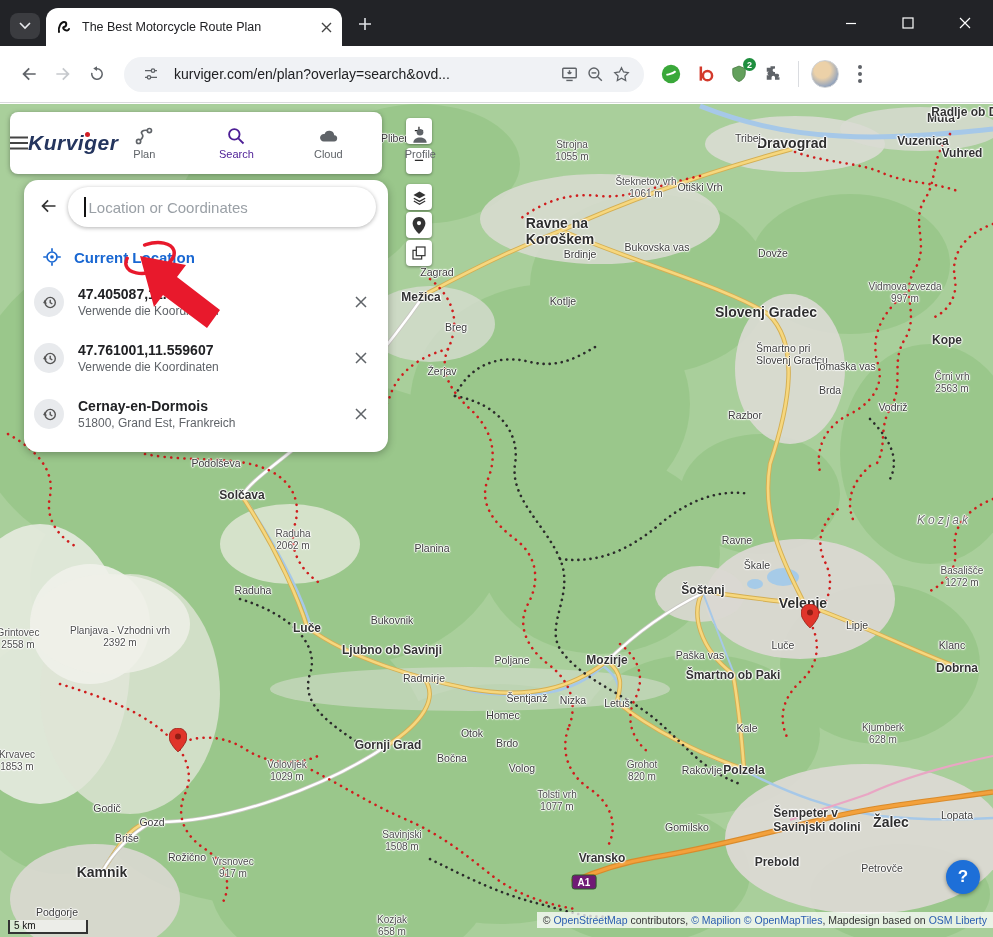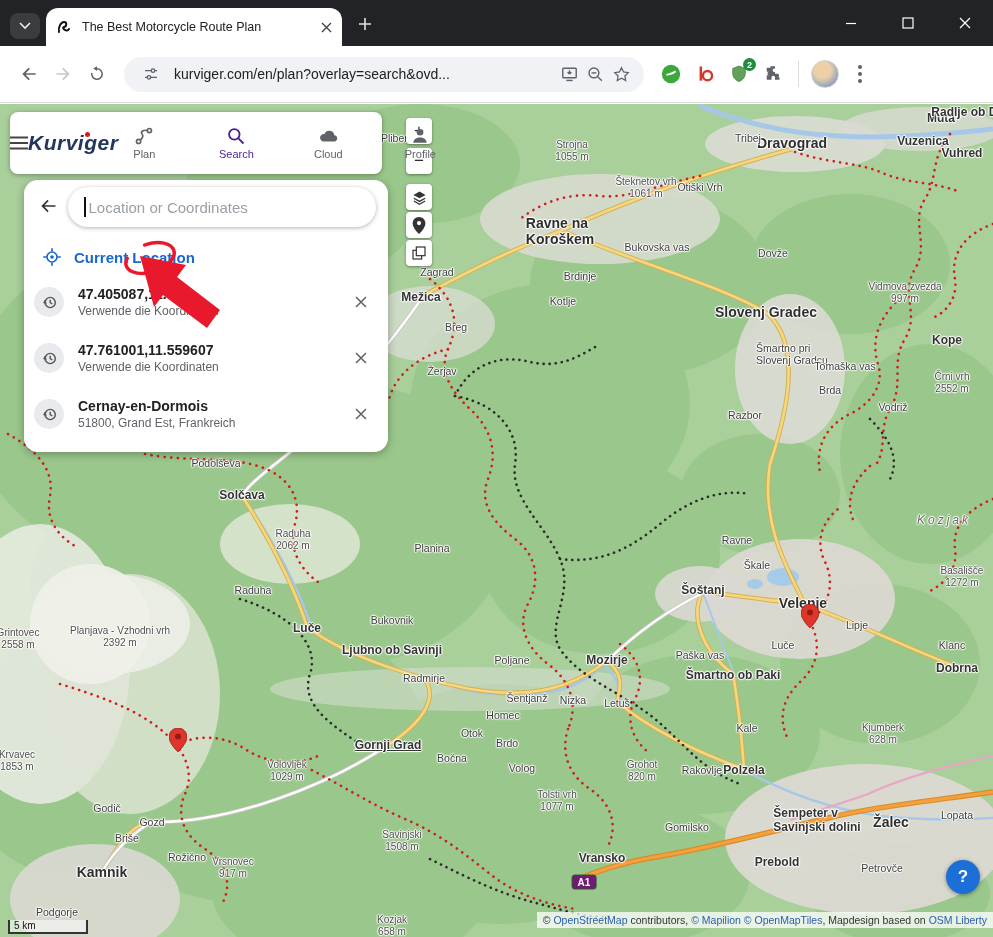--- a/index.html
+++ b/index.html
@@ -339,35 +339,35 @@
         <span class="map-label lbl-t" style="left: 923px; top: 37px;">Vuzenica</span>
         <span class="map-label lbl-t" style="left: 962px; top: 49px;">Vuhred</span>
         <span class="map-label lbl-t" style="left: 421px; top: 193px;">Mežica</span>
         <span class="map-label lbl-t" style="left: 947px; top: 236px;">Kope</span>
         <span class="map-label lbl-t" style="left: 242px; top: 391px;">Solčava</span>
         <span class="map-label lbl-t" style="left: 307px; top: 524px;">Luče</span>
         <span class="map-label lbl-t" style="left: 392px; top: 546px;">Ljubno ob Savinji</span>
         <span class="map-label lbl-t" style="left: 607px; top: 556px;">Mozirje</span>
         <span class="map-label lbl-t" style="left: 703px; top: 486px;">Šoštanj</span>
         <span class="map-label lbl-t" style="left: 733px; top: 571px;">Šmartno ob Paki</span>
-        <span class="map-label lbl-t" style="left: 388px; top: 641px; text-decoration: underline;">Gornji Grad</span>
+        <span class="map-label lbl-t" style="left: 388px; top: 641px;">Gornji Grad</span>
         <span class="map-label lbl-t" style="left: 602px; top: 754px;">Vransko</span>
         <span class="map-label lbl-t" style="left: 777px; top: 758px;">Prebold</span>
         <span class="map-label lbl-t" style="left: 957px; top: 564px;">Dobrna</span>
         <span class="map-label lbl-t" style="left: 744px; top: 666px;">Polzela</span>
         <span class="map-label lbl-t" style="left: 817px; top: 716px;">
           <div>Šempeter v</div>
           <div>Savinjski dolini</div>
         </span>
         <span class="map-label lbl-v" style="left: 748px; top: 34px;">Tribej</span>
         <span class="map-label lbl-v" style="left: 700px; top: 83px;">Otiški Vrh</span>
         <span class="map-label lbl-v" style="left: 657px; top: 143px;">Bukovska vas</span>
         <span class="map-label lbl-v" style="left: 773px; top: 149px;">Dovže</span>
         <span class="map-label lbl-v" style="left: 437px; top: 168px;">Zagrad</span>
-        <span class="map-label lbl-v" style="left: 556px; top: 172px; padding-left: 48px;">Brdinje</span>
+        <span class="map-label lbl-v" style="left: 556px; top: 150px; padding-left: 48px;">Brdinje</span>
         <span class="map-label lbl-v" style="left: 563px; top: 197px;">Kotlje</span>
         <span class="map-label lbl-v" style="left: 456px; top: 223px;">Breg</span>
         <span class="map-label lbl-v" style="left: 792px; top: 250px;">
           <div>Šmartno pri</div>
           <div>Slovenj Gradcu</div>
         </span>
         <span class="map-label lbl-v" style="left: 845px; top: 262px;">Tomaška vas</span>
         <span class="map-label lbl-v" style="left: 442px; top: 267px;">Žerjav</span>
         <span class="map-label lbl-v" style="left: 745px; top: 311px;">Razbor</span>
         <span class="map-label lbl-v" style="left: 830px; top: 286px;">Brda</span>
@@ -410,21 +410,21 @@
         <span class="map-label lbl-p" style="left: 646px; top: 83px;">
           <div>Šteknetov vrh</div>
           <div>1061 m</div>
         </span>
         <span class="map-label lbl-p" style="left: 905px; top: 188px;">
           <div>Vidmova zvezda</div>
           <div>997 m</div>
         </span>
         <span class="map-label lbl-p" style="left: 952px; top: 278px;">
           <div>Črni vrh</div>
-          <div>2552 m</div>
+          <div>2563 m</div>
         </span>
         <span class="map-label lbl-p" style="left: 293px; top: 435px;">
           <div>Raduha</div>
           <div>2062 m</div>
         </span>
         <span class="map-label lbl-p" style="left: 962px; top: 472px;">
           <div>Basališče</div>
           <div>1272 m</div>
         </span>
         <span class="map-label lbl-p" style="left: 120px; top: 532px;">

